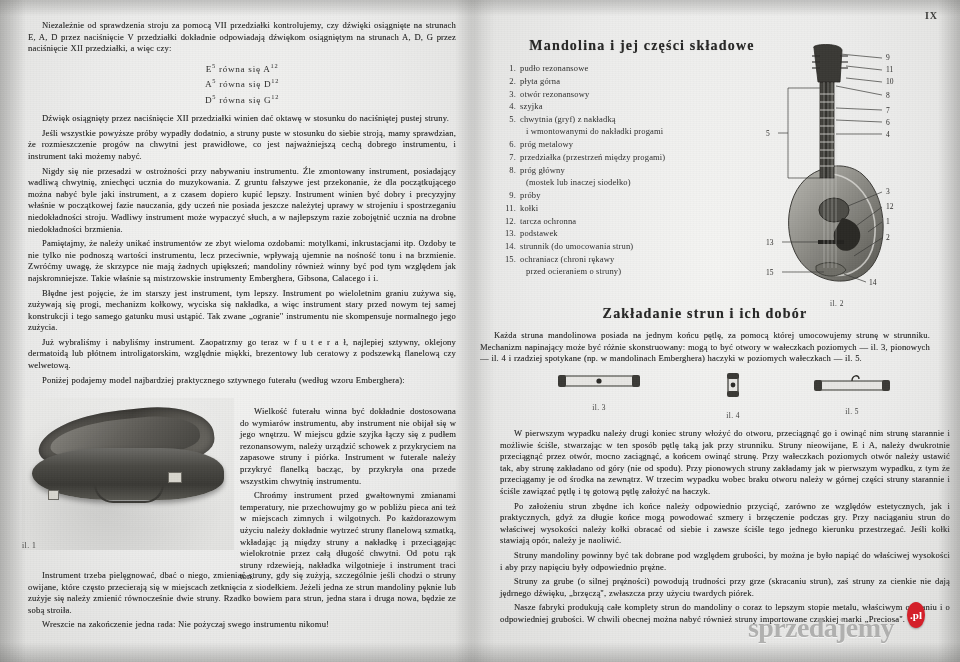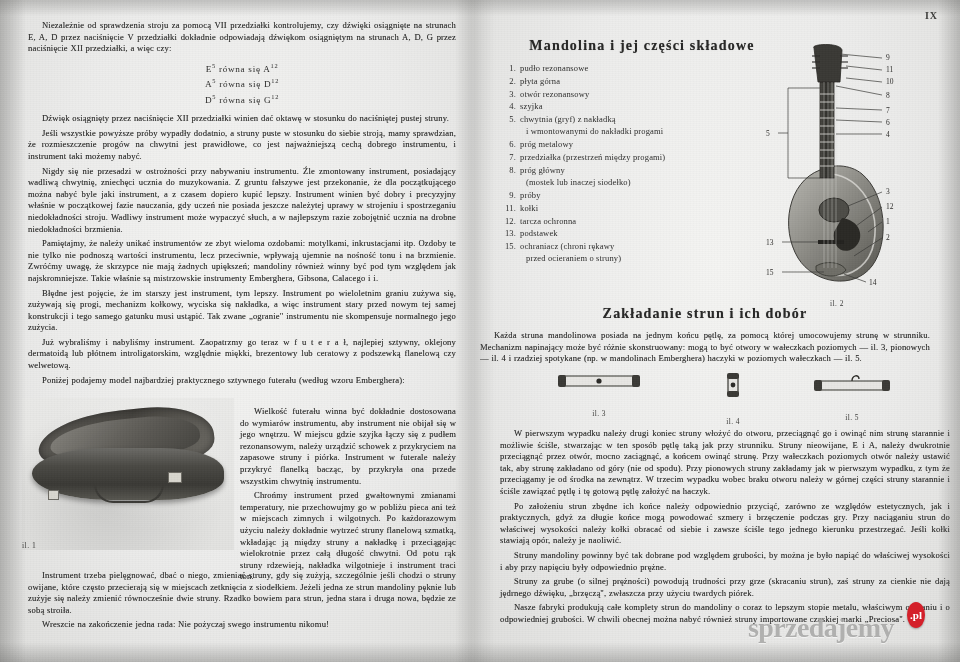--- a/index.html
+++ b/index.html
@@ -248,21 +248,21 @@
     height: 52px;
     z-index: 3;
   }
   .peg {
     position: absolute;
     text-align: center;
     font-size: 7.4px;
     color: #3a3a38;
     letter-spacing: .4px;
   }
-  .peg .cap { margin-top: 17px; }
+  .peg .cap { margin-top: 11px; }
   .peg-a { left: 56px;  top: 0; width: 86px; }
   .peg-b { left: 218px; top: 0; width: 30px; }
   .peg-c { left: 312px; top: 0; width: 80px; }
 
   
   .wm {
     position: absolute;
     left: 748px;
     top: 612px;
     z-index: 8;
@@ -361,20 +361,21 @@
       <li><span class="num">3.</span><span>otwór rezonansowy</span></li>
       <li><span class="num">4.</span><span>szyjka</span></li>
       <li><span class="num">5.</span><span>chwytnia (gryf) z nakładką</span><span class="sub">i wmontowanymi do nakładki progami</span></li>
       <li><span class="num">6.</span><span>próg metalowy</span></li>
       <li><span class="num">7.</span><span>przedziałka (przestrzeń między progami)</span></li>
       <li><span class="num">8.</span><span>próg główny</span><span class="sub">(mostek lub inaczej siodełko)</span></li>
       <li><span class="num">9.</span><span>próby</span></li>
       <li><span class="num">11.</span><span>kołki</span></li>
       <li><span class="num">12.</span><span>tarcza ochronna</span></li>
       <li><span class="num">13.</span><span>podstawek</span></li>
+      <li><span class="num">14.</span><span>strunnik (do umocowania strun)</span></li>
       <li><span class="num">15.</span><span>ochraniacz (chroni rękawy</span><span class="sub">przed ocieraniem o struny)</span></li>
     </ol>
   </div>
 
   <div class="fig-mand">
     <svg class="mand-svg" width="186" height="262" viewBox="0 0 186 262">
       <defs>
         <linearGradient id="bodyg" x1="0" y1="0" x2="1" y2="1">
           <stop offset="0%" stop-color="#b9b8b2"></stop>
           <stop offset="45%" stop-color="#8d8c86"></stop>

